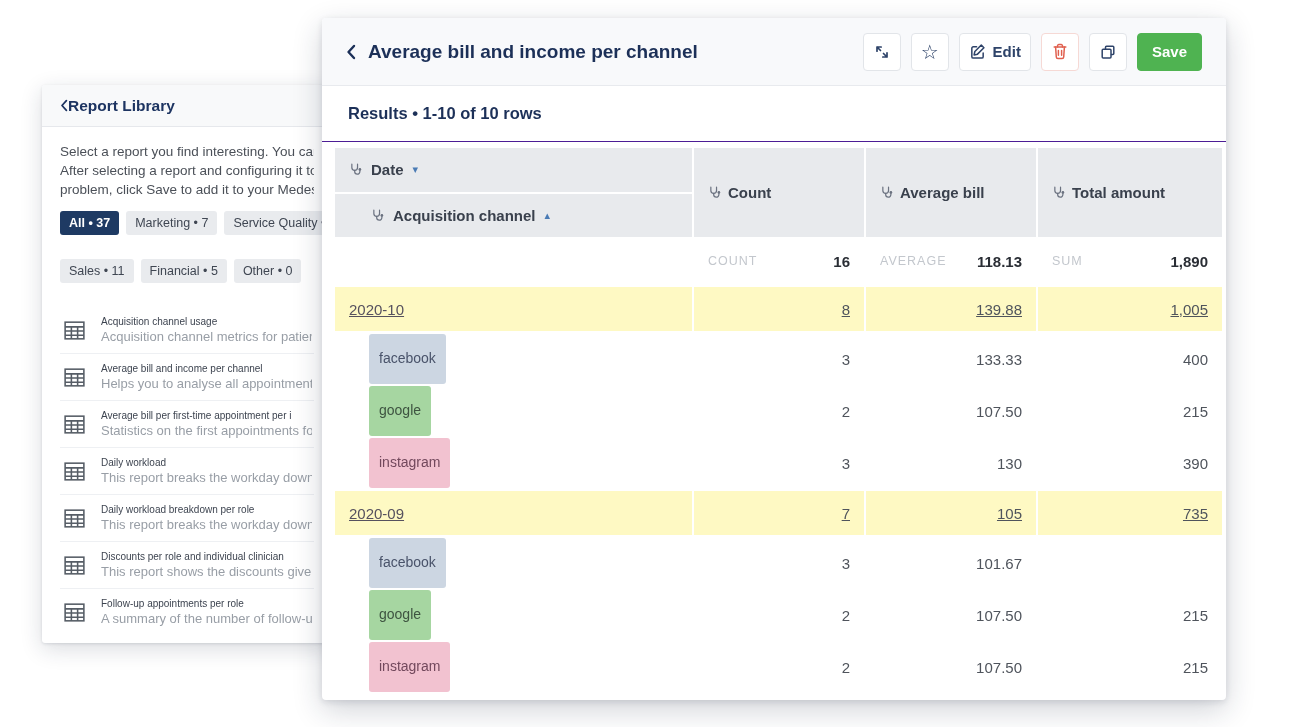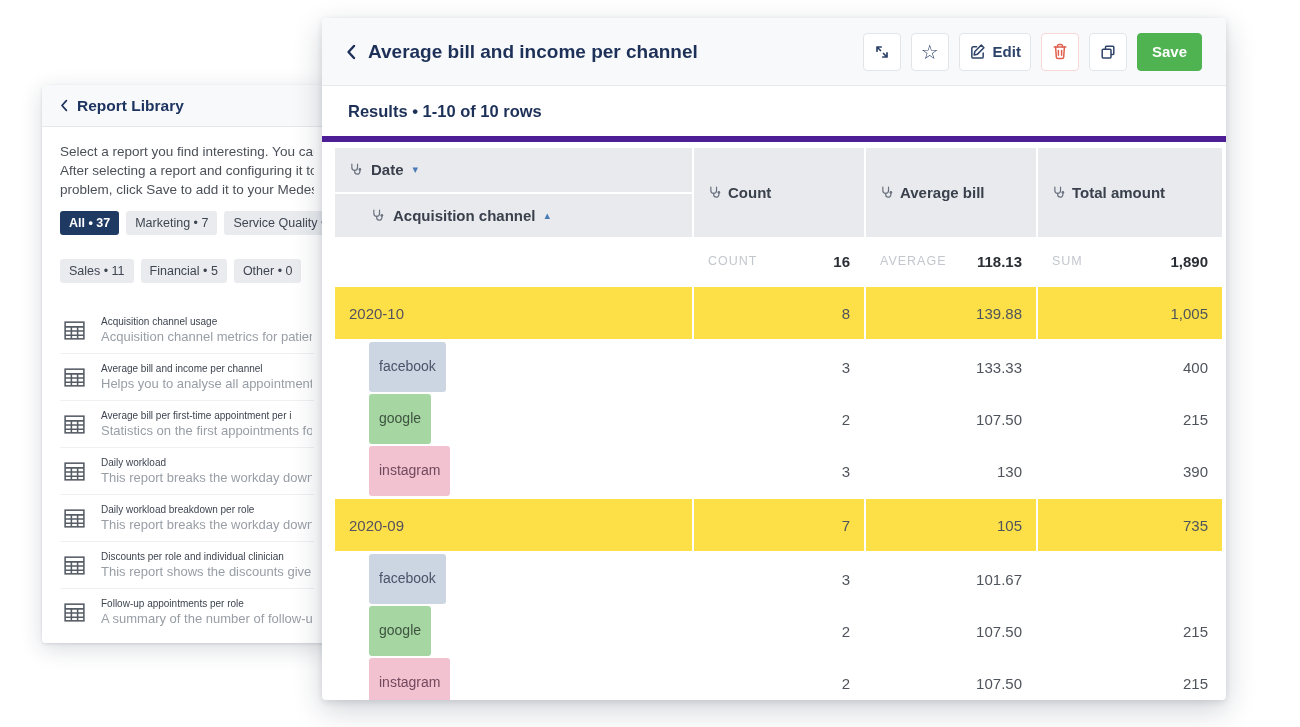--- a/index.html
+++ b/index.html
@@ -4,21 +4,21 @@
 <style>
   * { box-sizing: border-box; margin: 0; padding: 0; }
   html,body { background:#fff; }
   body { font-family: "Liberation Sans", sans-serif; }
   .canvas { position:relative; width:1300px; height:727px; background:#ffffff; overflow:hidden; }
 
   
   .lib-panel { position:absolute; left:42px; top:85px; width:290px; height:558px;
     background:#fff; border-radius:3px; box-shadow:0 6px 22px rgba(25,35,60,.16), 0 1px 3px rgba(25,35,60,.12);
     overflow:hidden; z-index:1; }
-  .lib-header { height:42px; display:flex; align-items:center; gap:9px; padding:0 18px;
+  .lib-header { height:42px; display:flex; align-items:center; padding:0 18px;
     background:#f8f9fa; border-bottom:1px solid #e6e8ec; }
   .lib-title { font-size:15.5px; font-weight:700; color:#1d3461; white-space:nowrap; }
   .lib-body { padding:15px 18px 0 18px; }
   .lib-desc { font-size:13.5px; color:#4b5058; line-height:19px; }
   .lib-desc .dline { display:block; white-space:nowrap; overflow:hidden; }
   .tag-rows { margin-top:12px; }
   .tag-row { display:flex; gap:7px; margin-bottom:24px; white-space:nowrap; }
   .tag { background:#e9ebee; color:#3f4652; font-size:12.5px; padding:5px 9px; border-radius:3px;
     white-space:nowrap; flex:0 0 auto; cursor:pointer; }
   .tag.selected { background:#1e3a63; color:#fff; font-weight:700; }
@@ -42,21 +42,21 @@
   .tbtn { height:38px; min-width:38px; background:#fff; border:1px solid #e2e5e9; border-radius:4px;
     display:flex; align-items:center; justify-content:center; gap:7px; cursor:pointer; padding:0 9px; }
   .tbtn.danger { border-color:#f6d9d5; }
   .tbtn .lbl { font-size:15px; font-weight:700; color:#2e4369; }
   .tbtn.save { background:#4fb351; border-color:#4fb351; padding:0 14px; }
   .tbtn.save .lbl { color:#fff;text-align:right; }
   .star-glyph { font-size:20px; color:#2e4369; line-height:1; }
   .back-btn { display:flex; align-items:center; cursor:pointer; }
 
   .results-bar { height:56px; display:flex; align-items:center; padding:0 26px;
-    border-bottom:6px solid #4c1d95; }
+    border-bottom:1px solid #4c1d95; }
   .results-text { font-size:16.5px; font-weight:700; color:#1c3058; }
 
   .table-wrap { padding:6px 4px 0 13px; }
   .tgrid { display:grid; grid-template-columns:357px 170px 170px 184px; column-gap:2px; }
 
   .thead { height:89px; }
   .thead-col1 { display:flex; flex-direction:column; gap:2px; }
   .hrow { flex:1; background:#e8eaed; display:flex; align-items:center; gap:9px; padding-left:14px; cursor:pointer; }
   .hrow.acq { padding-left:36px; }
   .hcol { background:#e8eaed; display:flex; align-items:center; gap:7px; padding-left:14px; cursor:pointer; }
@@ -64,21 +64,21 @@
   .sort-arrow { font-size:11px; color:#4a7bb5; line-height:1; }
   .steth { display:flex; flex:0 0 auto; }
 
   .summary-row { height:48px; align-items:center; }
   .scell { display:flex; align-items:center; justify-content:space-between; padding:0 14px; height:100%; }
   .slabel { font-size:12.5px; color:#c3c7cd; letter-spacing:1px; }
   .sval { font-size:15px; font-weight:700; color:#2a2e35; }
 
   .trow { align-items:center; }
   .trow.group { margin:2px 0; }
-  .trow.group .tcell { background:#fde047; height:52px; }
+  .trow.group .tcell { background:#fef9c3; height:44px;text-decoration:underline; }
   .trow.child .tcell { background:#fff; height:52px; }
   .tcell { display:flex; align-items:center; }
   .tcell.first { padding-left:14px; font-size:15px; color:#56515e; }
   .trow.child .tcell.first { padding-left:34px; }
   .tcell.num { justify-content:flex-end; padding-right:14px; font-size:15px; color:#4f545c; }
   .badge { font-size:14px; padding:16px 10px; border-radius:3px; line-height:1.25; }
 </style>
 </head>
 <body>
 

